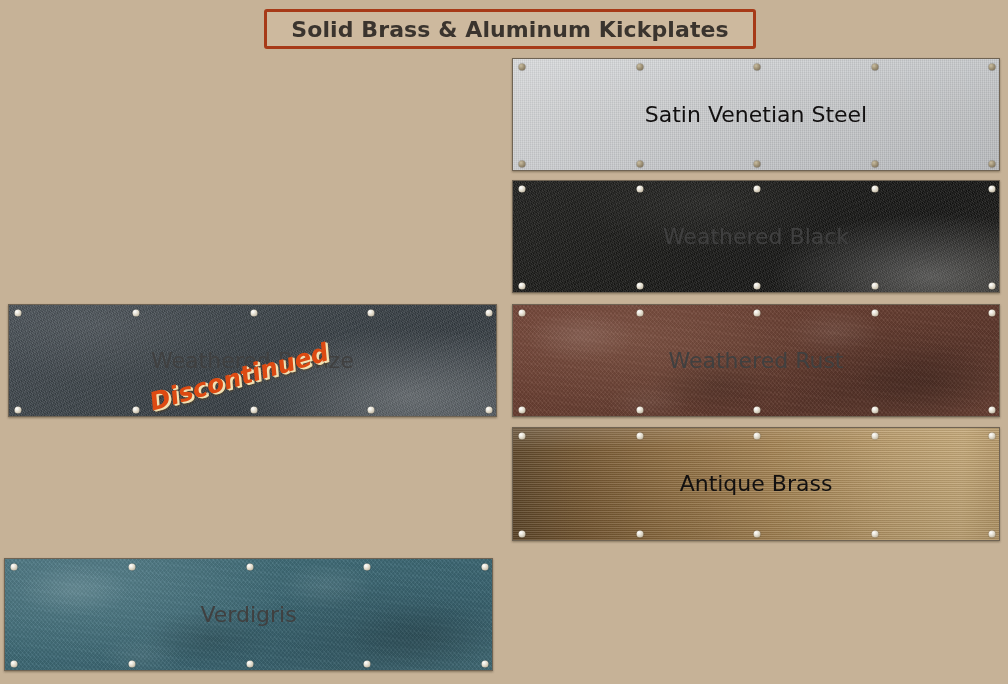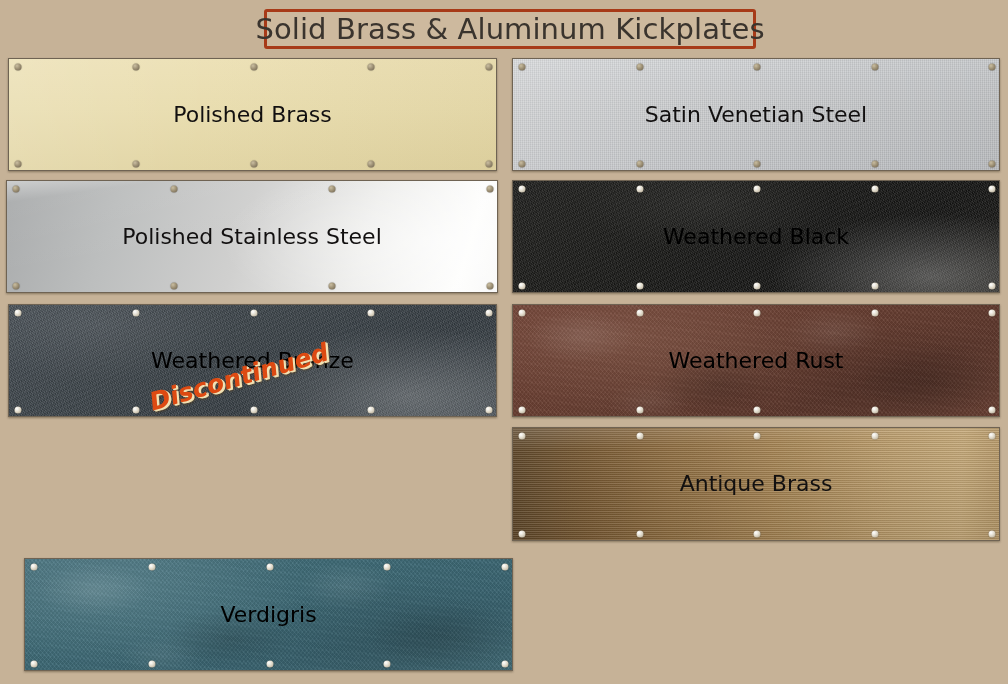--- a/index.html
+++ b/index.html
@@ -24,22 +24,22 @@
     width: 492px;
     height: 40px;
     background: #cdb99e;
     border: 3px solid #a73a18;
     border-radius: 3px;
     display: flex;
     align-items: center;
     justify-content: center;
   }
   #title-text {
-    font-size: 29px;
-    font-weight: normal;
+    font-size: 22px;
+    font-weight: bold;
     color: #3a342e;
     letter-spacing: 0.1px;
     white-space: nowrap;
   }
 
   
   #plate-grid {
     position: absolute;
     left: 0;
     top: 57px;
@@ -131,21 +131,21 @@
     justify-content: center;
     font-size: 22px;
     line-height: 1;
     white-space: nowrap;
     z-index: 5;
   }
   .plate-label.dark-text {
     color: #121010;
   }
   .plate-label.light-text {
-    color: #000000;
+    color: #404040;
   }
 
   
   .discontinued-stamp {
     position: absolute;
     left: 50%;
     top: 50%;
     z-index: 9;
     font-size: 25px;
     font-weight: bold;
@@ -161,72 +161,38 @@
   }
 </style>
 </head>
 <body>
 
 <div id="title-bar">
   <div id="title-text">Solid Brass &amp; Aluminum Kickplates</div>
 </div>
 
 <div id="plate-grid">
-    <div class="plate-cell" style="left: 8px; top: 1px; width: 489px; height: 113px;">
-      <div class="plate">
-        <div class="surface" style="background: linear-gradient(rgb(236, 224, 180) 0%, rgb(232, 220, 173) 45%, rgb(225, 212, 162) 100%);"></div>
-        <div class="grain grain-smooth"></div>
-        <div class="sheen" style="background: linear-gradient(103deg, rgba(255, 255, 255, 0.16) 0%, rgba(255, 255, 255, 0.04) 40%, rgba(120, 100, 50, 0.05) 100%);"></div>
-        <div class="screw dark" style="left: 9px; top: 8px;"></div>
-        <div class="screw dark" style="left: 126.75px; top: 8px;"></div>
-        <div class="screw dark" style="left: 244.5px; top: 8px;"></div>
-        <div class="screw dark" style="left: 362.25px; top: 8px;"></div>
-        <div class="screw dark" style="left: 480px; top: 8px;"></div>
-        <div class="screw dark" style="left: 9px; top: 105px;"></div>
-        <div class="screw dark" style="left: 126.75px; top: 105px;"></div>
-        <div class="screw dark" style="left: 244.5px; top: 105px;"></div>
-        <div class="screw dark" style="left: 362.25px; top: 105px;"></div>
-        <div class="screw dark" style="left: 480px; top: 105px;"></div>
-        <div class="plate-label dark-text">Polished Brass</div>
-      </div>
-    </div>
     <div class="plate-cell" style="left: 512px; top: 1px; width: 488px; height: 113px;">
       <div class="plate">
         <div class="surface" style="background: linear-gradient(rgb(210, 212, 214) 0%, rgb(200, 202, 204) 50%, rgb(194, 196, 199) 100%);"></div>
         <div class="grain grain-fine"></div>
         <div class="sheen" style="background: linear-gradient(96deg, rgba(255, 255, 255, 0.18) 0%, rgba(255, 255, 255, 0.05) 35%, rgba(60, 65, 70, 0.06) 100%);"></div>
         <div class="screw dark" style="left: 9px; top: 8px;"></div>
         <div class="screw dark" style="left: 126.5px; top: 8px;"></div>
         <div class="screw dark" style="left: 244px; top: 8px;"></div>
         <div class="screw dark" style="left: 361.5px; top: 8px;"></div>
         <div class="screw dark" style="left: 479px; top: 8px;"></div>
         <div class="screw dark" style="left: 9px; top: 105px;"></div>
         <div class="screw dark" style="left: 126.5px; top: 105px;"></div>
         <div class="screw dark" style="left: 244px; top: 105px;"></div>
         <div class="screw dark" style="left: 361.5px; top: 105px;"></div>
         <div class="screw dark" style="left: 479px; top: 105px;"></div>
         <div class="plate-label dark-text">Satin Venetian Steel</div>
       </div>
     </div>
-    <div class="plate-cell" style="left: 6px; top: 123px; width: 492px; height: 113px;">
-      <div class="plate">
-        <div class="surface" style="background: linear-gradient(107deg, rgb(169, 171, 172) 0%, rgb(188, 190, 190) 22%, rgb(208, 208, 207) 48%, rgb(236, 236, 234) 72%, rgb(253, 253, 252) 92%, rgb(247, 247, 246) 100%);"></div>
-        <div class="grain grain-smooth"></div>
-        <div class="sheen" style="background: linear-gradient(172deg, rgba(255, 255, 255, 0.42) 0%, rgba(255, 255, 255, 0.04) 12%, rgba(255, 255, 255, 0) 55%), radial-gradient(300px 120px at 88% 55%, rgba(255, 255, 255, 0.55), transparent 72%);"></div>
-        <div class="screw dark" style="left: 9px; top: 8px;"></div>
-        <div class="screw dark" style="left: 167px; top: 8px;"></div>
-        <div class="screw dark" style="left: 325px; top: 8px;"></div>
-        <div class="screw dark" style="left: 483px; top: 8px;"></div>
-        <div class="screw dark" style="left: 9px; top: 105px;"></div>
-        <div class="screw dark" style="left: 167px; top: 105px;"></div>
-        <div class="screw dark" style="left: 325px; top: 105px;"></div>
-        <div class="screw dark" style="left: 483px; top: 105px;"></div>
-        <div class="plate-label dark-text">Polished Stainless Steel</div>
-      </div>
-    </div>
     <div class="plate-cell" style="left: 512px; top: 123px; width: 488px; height: 113px;">
       <div class="plate">
         <div class="surface" style="background: linear-gradient(150deg, rgb(32, 32, 30) 0%, rgb(24, 24, 22) 40%, rgb(20, 20, 19) 70%, rgb(29, 28, 25) 100%);"></div>
         <div class="grain grain-speckle"></div>
         <div class="sheen" style="background: radial-gradient(230px 90px at 86% 86%, rgba(255, 255, 255, 0.26), transparent 70%), radial-gradient(180px 70px at 40% 20%, rgba(255, 255, 255, 0.05), transparent 70%);"></div>
         <div class="screw light" style="left: 9px; top: 8px;"></div>
         <div class="screw light" style="left: 126.5px; top: 8px;"></div>
         <div class="screw light" style="left: 244px; top: 8px;"></div>
         <div class="screw light" style="left: 361.5px; top: 8px;"></div>
         <div class="screw light" style="left: 479px; top: 8px;"></div>
@@ -286,21 +252,21 @@
         <div class="screw light" style="left: 361.5px; top: 8px;"></div>
         <div class="screw light" style="left: 479px; top: 8px;"></div>
         <div class="screw light" style="left: 9px; top: 106px;"></div>
         <div class="screw light" style="left: 126.5px; top: 106px;"></div>
         <div class="screw light" style="left: 244px; top: 106px;"></div>
         <div class="screw light" style="left: 361.5px; top: 106px;"></div>
         <div class="screw light" style="left: 479px; top: 106px;"></div>
         <div class="plate-label dark-text">Antique Brass</div>
       </div>
     </div>
-    <div class="plate-cell" style="left: 24px; top: 501px; width: 489px; height: 113px;">
+    <div class="plate-cell" style="left: 4px; top: 501px; width: 489px; height: 113px;">
       <div class="plate">
         <div class="surface" style="background: linear-gradient(165deg, rgb(73, 115, 127) 0%, rgb(63, 107, 119) 40%, rgb(58, 100, 112) 72%, rgb(67, 109, 121) 100%);"></div>
         <div class="grain grain-mottle"></div>
         <div class="sheen" style="background: radial-gradient(260px 110px at 20% 25%, rgba(220, 245, 250, 0.12), transparent 72%), radial-gradient(220px 95px at 78% 78%, rgba(0, 0, 0, 0.12), transparent 72%);"></div>
         <div class="screw light" style="left: 9px; top: 8px;"></div>
         <div class="screw light" style="left: 126.75px; top: 8px;"></div>
         <div class="screw light" style="left: 244.5px; top: 8px;"></div>
         <div class="screw light" style="left: 362.25px; top: 8px;"></div>
         <div class="screw light" style="left: 480px; top: 8px;"></div>
         <div class="screw light" style="left: 9px; top: 105px;"></div>

